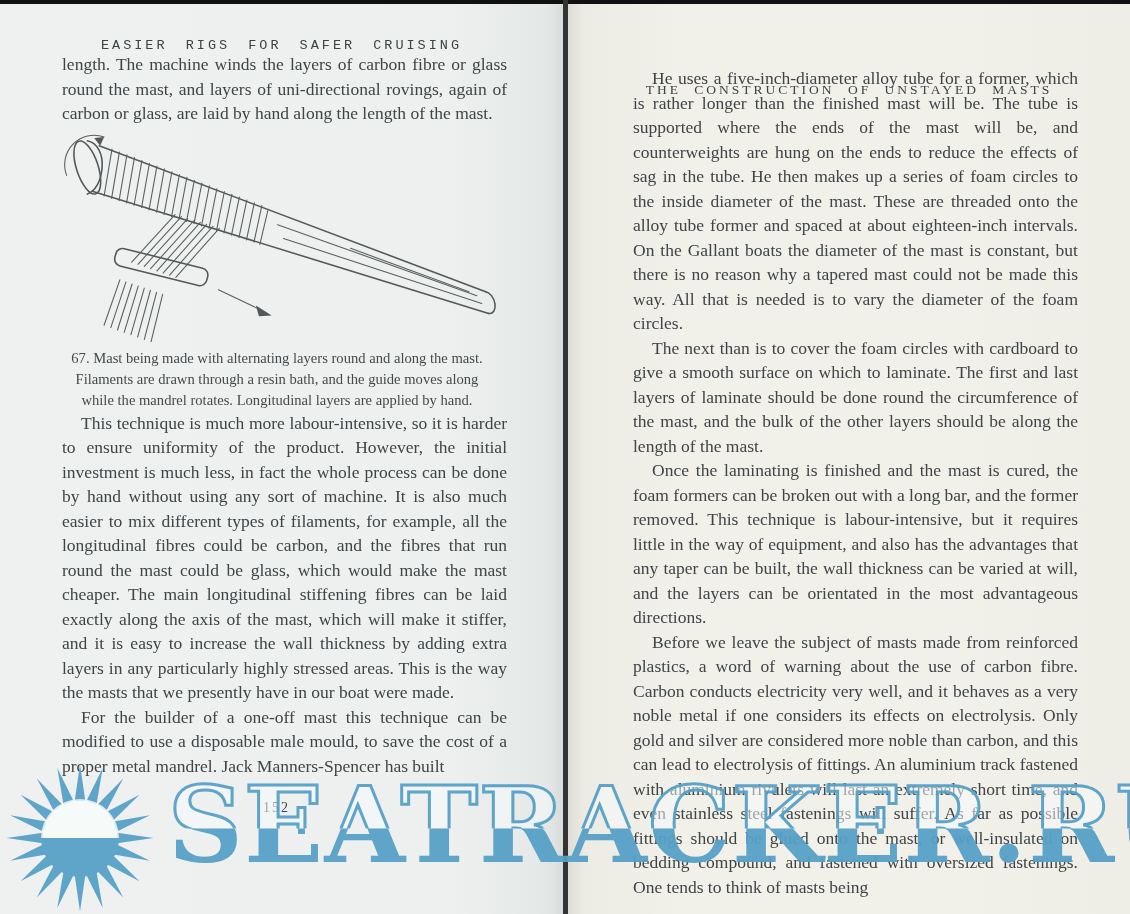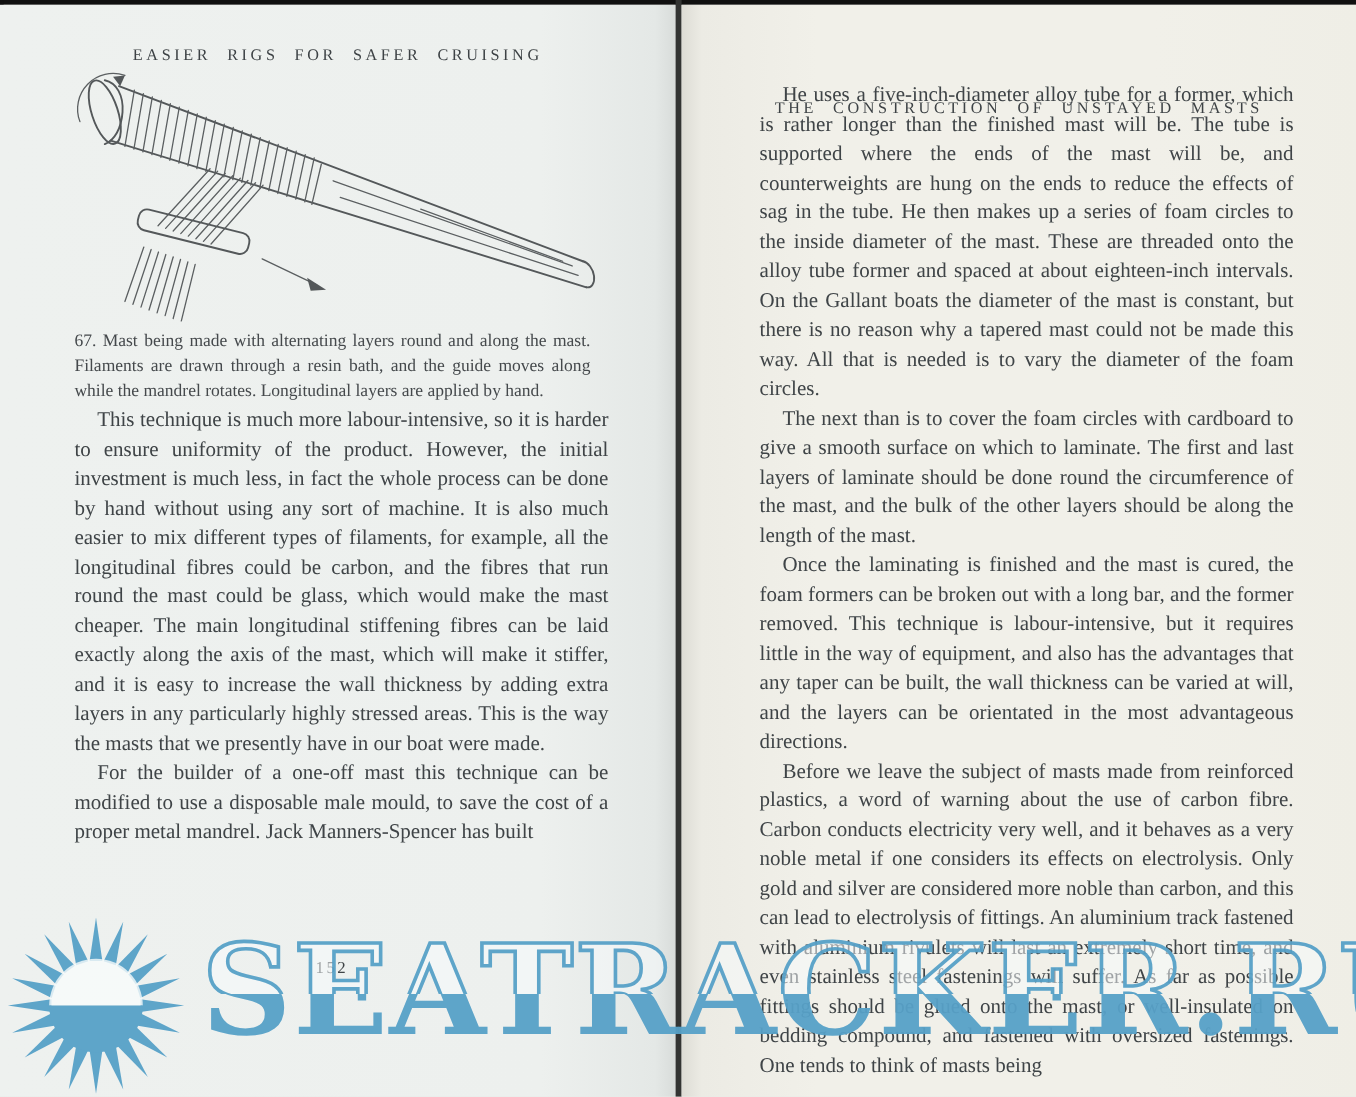--- a/index.html
+++ b/index.html
@@ -21,41 +21,41 @@
   .page-right{
     left:568px;width:562px;
     background:linear-gradient(90deg,#dddcd5 0%,#ecebe4 3%,#f1f0e9 20%,#f1f0e9 70%,#efeee6 100%);
   }
   .gutter{position:absolute;left:563px;top:0;width:5px;height:914px;background:#333433;}
 
   .running-head{
     position:absolute;width:100%;text-align:center;
     font-size:13.5px;letter-spacing:3px;word-spacing:7px;color:#3d4245;
   }
-  .page-left .running-head{top:34px;}
+  .page-left .running-head{top:34px;font-family:Liberation Mono, monospace;}
   .page-right .running-head{top:30px;margin-top:48px;}
 
   .text-col{
     position:absolute;color:#3f4447;
     font-size:17.5px;line-height:24.5px;text-align:justify;
   }
   .page-left .text-col{left:62px;width:445px;top:48px;}
   .page-right .text-col{left:65px;width:445px;top:62px;}
   .text-col p{margin:0;}
   .text-col p.indent{text-indent:19px;}
 
   .figure-wrap{margin:4px 0 6px -8px;width:465px;height:212px;}
   .figure-wrap svg{width:100%;height:100%;}
   .fig-line{stroke:#54585a;stroke-width:1.6;fill:none;stroke-linecap:round;}
   .fig-thin{stroke:#5b5f61;stroke-width:1.1;fill:none;stroke-linecap:round;}
   .fig-fill{fill:#54585a;stroke:none;}
 
   .caption{
     margin:6px auto 18px auto;width:430px;
-    font-size:14.6px;line-height:21px;color:#45494c;text-indent:0 !important;
+    font-size:14.6px;line-height:21px;text-align:center;color:#45494c;text-indent:0 !important;
   }
 
   .folio{
     position:absolute;font-size:14px;letter-spacing:2px;color:#3f4447;z-index:2;
   }
   .folio-left{left:263px;top:796px;}
 
   
   .watermark{position:absolute;left:0;top:0;width:1130px;height:914px;z-index:10;pointer-events:none;opacity:0.95;}
   .wm-sun{position:absolute;left:5px;top:763px;width:150px;height:150px;}
@@ -77,20 +77,21 @@
 </style>
 </head>
 <body>
 
 <div class="scan-top-bar"></div>
 <div class="scan-left-strip"></div>
 
 <div class="page page-left">
   <div class="running-head">EASIER RIGS FOR SAFER CRUISING</div>
   <div class="text-col">
+    <p>length. The machine winds the layers of carbon fibre or glass round the mast, and layers of uni-directional rovings, again of carbon or glass, are laid by hand along the length of the mast.</p>
 
     <div class="figure-wrap">
       <svg viewBox="0 0 470 215">
 
         <path class="fig-thin" d="M 12 46 A 30 30 0 0 1 50 7"></path>
         <polygon class="fig-fill" points="50,7 40,8 46,16"></polygon>
 
         <ellipse class="fig-line" cx="33" cy="38" rx="11" ry="28" transform="rotate(-18 33 38)"></ellipse>
         <path class="fig-line" d="M 33 11 C 43 13 49 24 48 38 C 47 52 41 62 33 65"></path>
 

